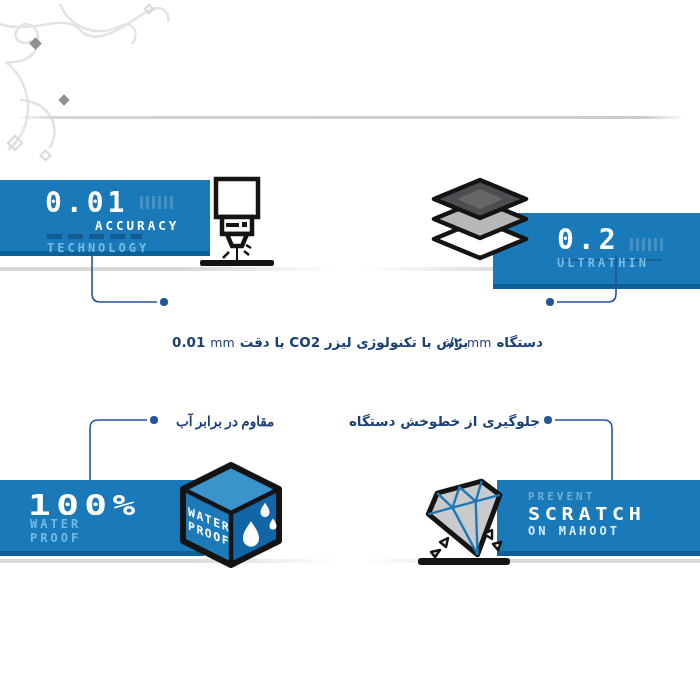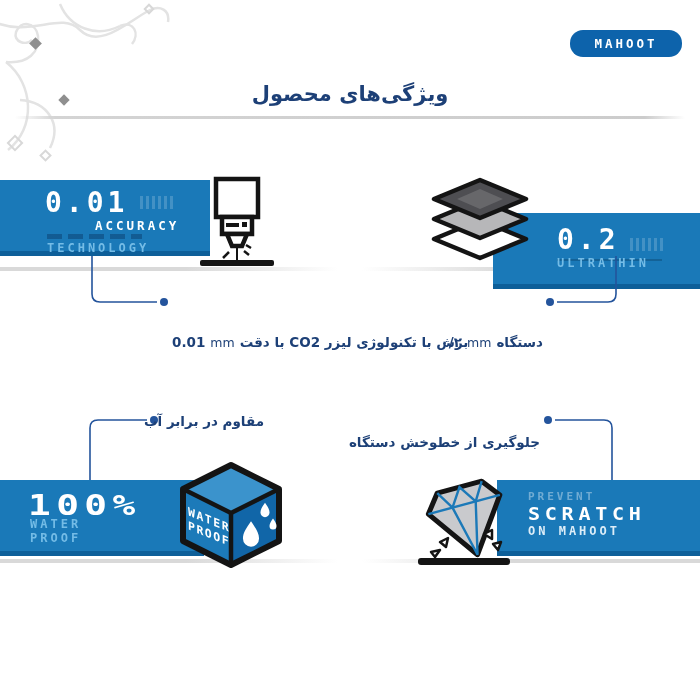--- a/index.html
+++ b/index.html
@@ -64,22 +64,22 @@
   .caption{
     position:absolute; z-index:3; display:flex; align-items:baseline; gap:5px;
     color:#1d4077; font-size:13.5px; font-weight:bold; white-space:nowrap;
     direction:ltr;
   }
   .caption .num{ font-weight:bold; }
   .caption .unit{ font-weight:normal; font-size:12.5px;margin-top:40px; }
   .caption .fa{ direction:rtl; unicode-bidi:embed; }
   .cap-accuracy { left:172px; top:295px; }
   .cap-ultrathin{ right:157px; top:295px; }
-  .cap-water    { left:144px; top:413px; }
-  .cap-scratch  { right:160px; top:413px;margin-top:21px; }
+  .cap-water    { left:176px; top:413px;font-family:Liberation Serif, serif; }
+  .cap-scratch  { right:160px; top:413px; }
 
   svg.icon{ position:absolute; z-index:4; }
   svg.overlay{ position:absolute; left:0; top:0; z-index:2; }
   svg.deco{ position:absolute; left:0; top:0; z-index:0; }
 </style>
 </head>
 <body>
 
 <div class="canvas">
 
@@ -96,25 +96,21 @@
       <rect x="31" y="39" width="9" height="9" transform="rotate(45 35.5 43.5)"></rect>
       <rect x="60" y="96" width="8" height="8" transform="rotate(45 64 100)"></rect>
     </g>
     <g fill="none" stroke="#d8d8d8" stroke-width="2">
       <rect x="10" y="138" width="10" height="10" transform="rotate(45 15 143)"></rect>
       <rect x="42" y="152" width="7" height="7" transform="rotate(45 45.5 155.5)"></rect>
       <rect x="146" y="6" width="6" height="6" transform="rotate(45 149 9)"></rect>
     </g>
   </svg>
 
-  <div class="logo">
-    <span>MAHOOT</span>
-  </div>
-
-  <div class="title">ویژگی‌های محصول</div>
+
   <div class="divider"></div>
 
   <div class="band l row1"></div>
   <div class="band r row1"></div>
   <div class="band l row2"></div>
   <div class="band r row2"></div>
 
   <div class="banner bn-accuracy">
     <div class="tech big-num" style="left:45px; top:9px;">0.01</div>
     <div class="deco-bars" style="left:140px; top:16px; width:33px; height:13px;"></div>

